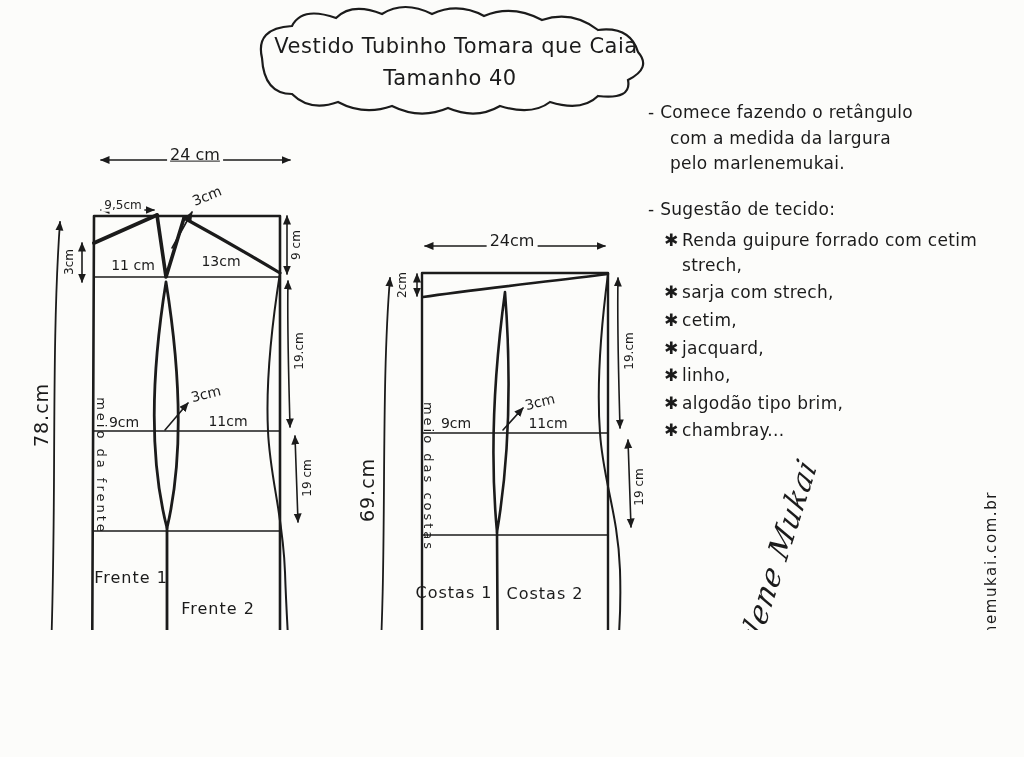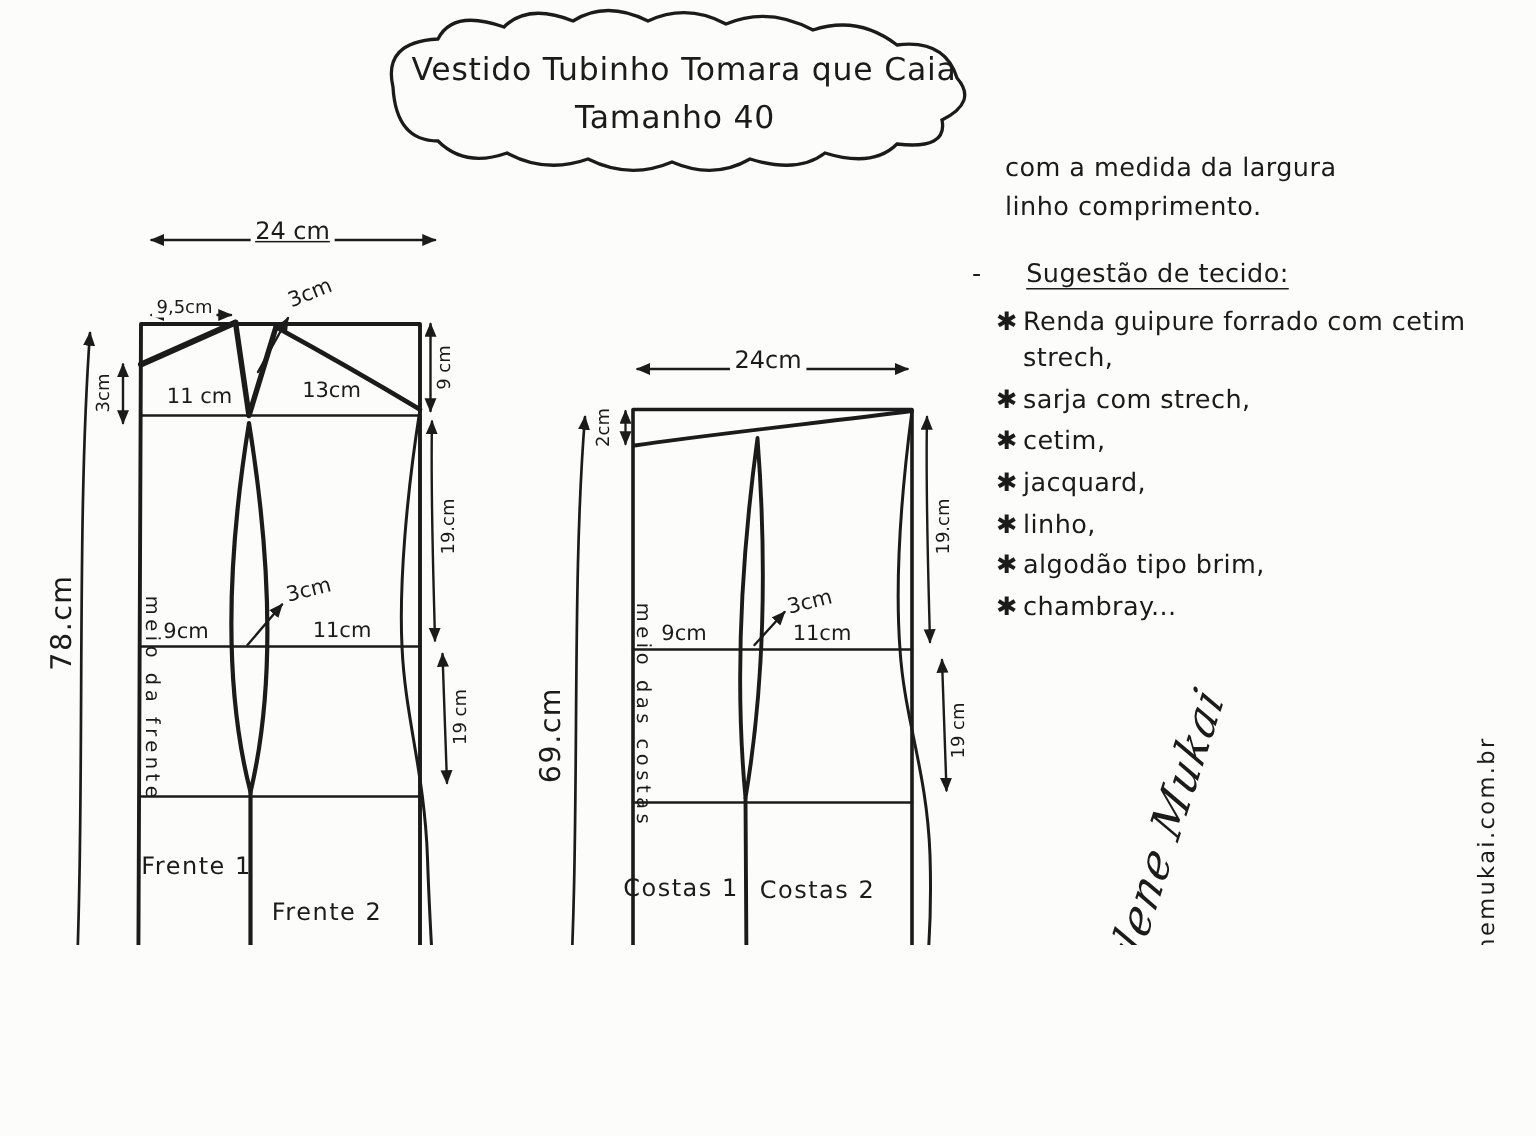--- a/index.html
+++ b/index.html
@@ -23,21 +23,21 @@
   .r90{transform:translate(-50%,-50%) rotate(-90deg);}
   .title-line{position:absolute;transform:translate(-50%,-50%);white-space:nowrap;
     font-size:21px;letter-spacing:.5px;}
   .notes{
     position:absolute;left:648px;top:100px;width:368px;
     font-size:17px;line-height:1.5;letter-spacing:.3px;
   }
   .notes p{margin:0;}
   .notes .indent{padding-left:22px;}
   .fabric-heading{margin-top:20px !important;}
-  .fabric-heading .und{text-decoration:underline;text-underline-offset:4px;margin-left:24px;}
+  .fabric-heading .und{text-underline-offset:4px;}
   ul.fabrics{list-style:none;margin:6px 0 0 0;padding:0 0 0 34px;}
   ul.fabrics li{margin:0 0 3px 0;line-height:1.45;}
   ul.fabrics .star{display:inline-block;width:18px;margin-left:-18px;}
   .piece{position:absolute;transform:translate(-50%,-50%);font-size:16px;
     letter-spacing:1px;white-space:nowrap;}
   .vguide{position:absolute;transform:translate(-50%,-50%) rotate(90deg);
     font-size:13px;letter-spacing:3px;white-space:nowrap;}
   .signature{
     position:absolute;left:770px;top:578px;
     transform:translate(-50%,-50%) rotate(-72deg) skewX(-12deg);
@@ -124,22 +124,23 @@
       <path d="M628,440 C629,470 630,500 631,527" stroke-width="1.6" marker-start="url(#ah)" marker-end="url(#ah)"></path>
       <path d="M503,430 L523,408" stroke-width="1.6" marker-end="url(#ah)"></path>
       <path d="M418,729 L628,730" stroke-width="1.6" marker-start="url(#ah)" marker-end="url(#ah)"></path>
     </g>
   </svg>
 
   <div class="title-line" style="left:456px;top:46px;">Vestido Tubinho Tomara que Caia</div>
   <div class="title-line" style="left:450px;top:78px;">Tamanho 40</div>
 
   <div class="notes">
+    <p>- Comece fazendo o retângulo</p>
     <p class="indent">com a medida da largura</p>
-    <p class="indent">linho comprimento.</p>
+    <p class="indent">pelo marlenemukai.</p>
     <p class="fabric-heading"><span>- </span><span class="und">Sugestão de tecido:</span></p>
     <ul class="fabrics">
       <li><span class="star">✱</span><span>Renda guipure forrado com cetim strech,</span></li>
       <li><span class="star">✱</span><span>sarja com strech,</span></li>
       <li><span class="star">✱</span><span>cetim,</span></li>
       <li><span class="star">✱</span><span>jacquard,</span></li>
       <li><span class="star">✱</span><span>linho,</span></li>
       <li><span class="star">✱</span><span>algodão tipo brim,</span></li>
       <li><span class="star">✱</span><span>chambray...</span></li>
     </ul>

